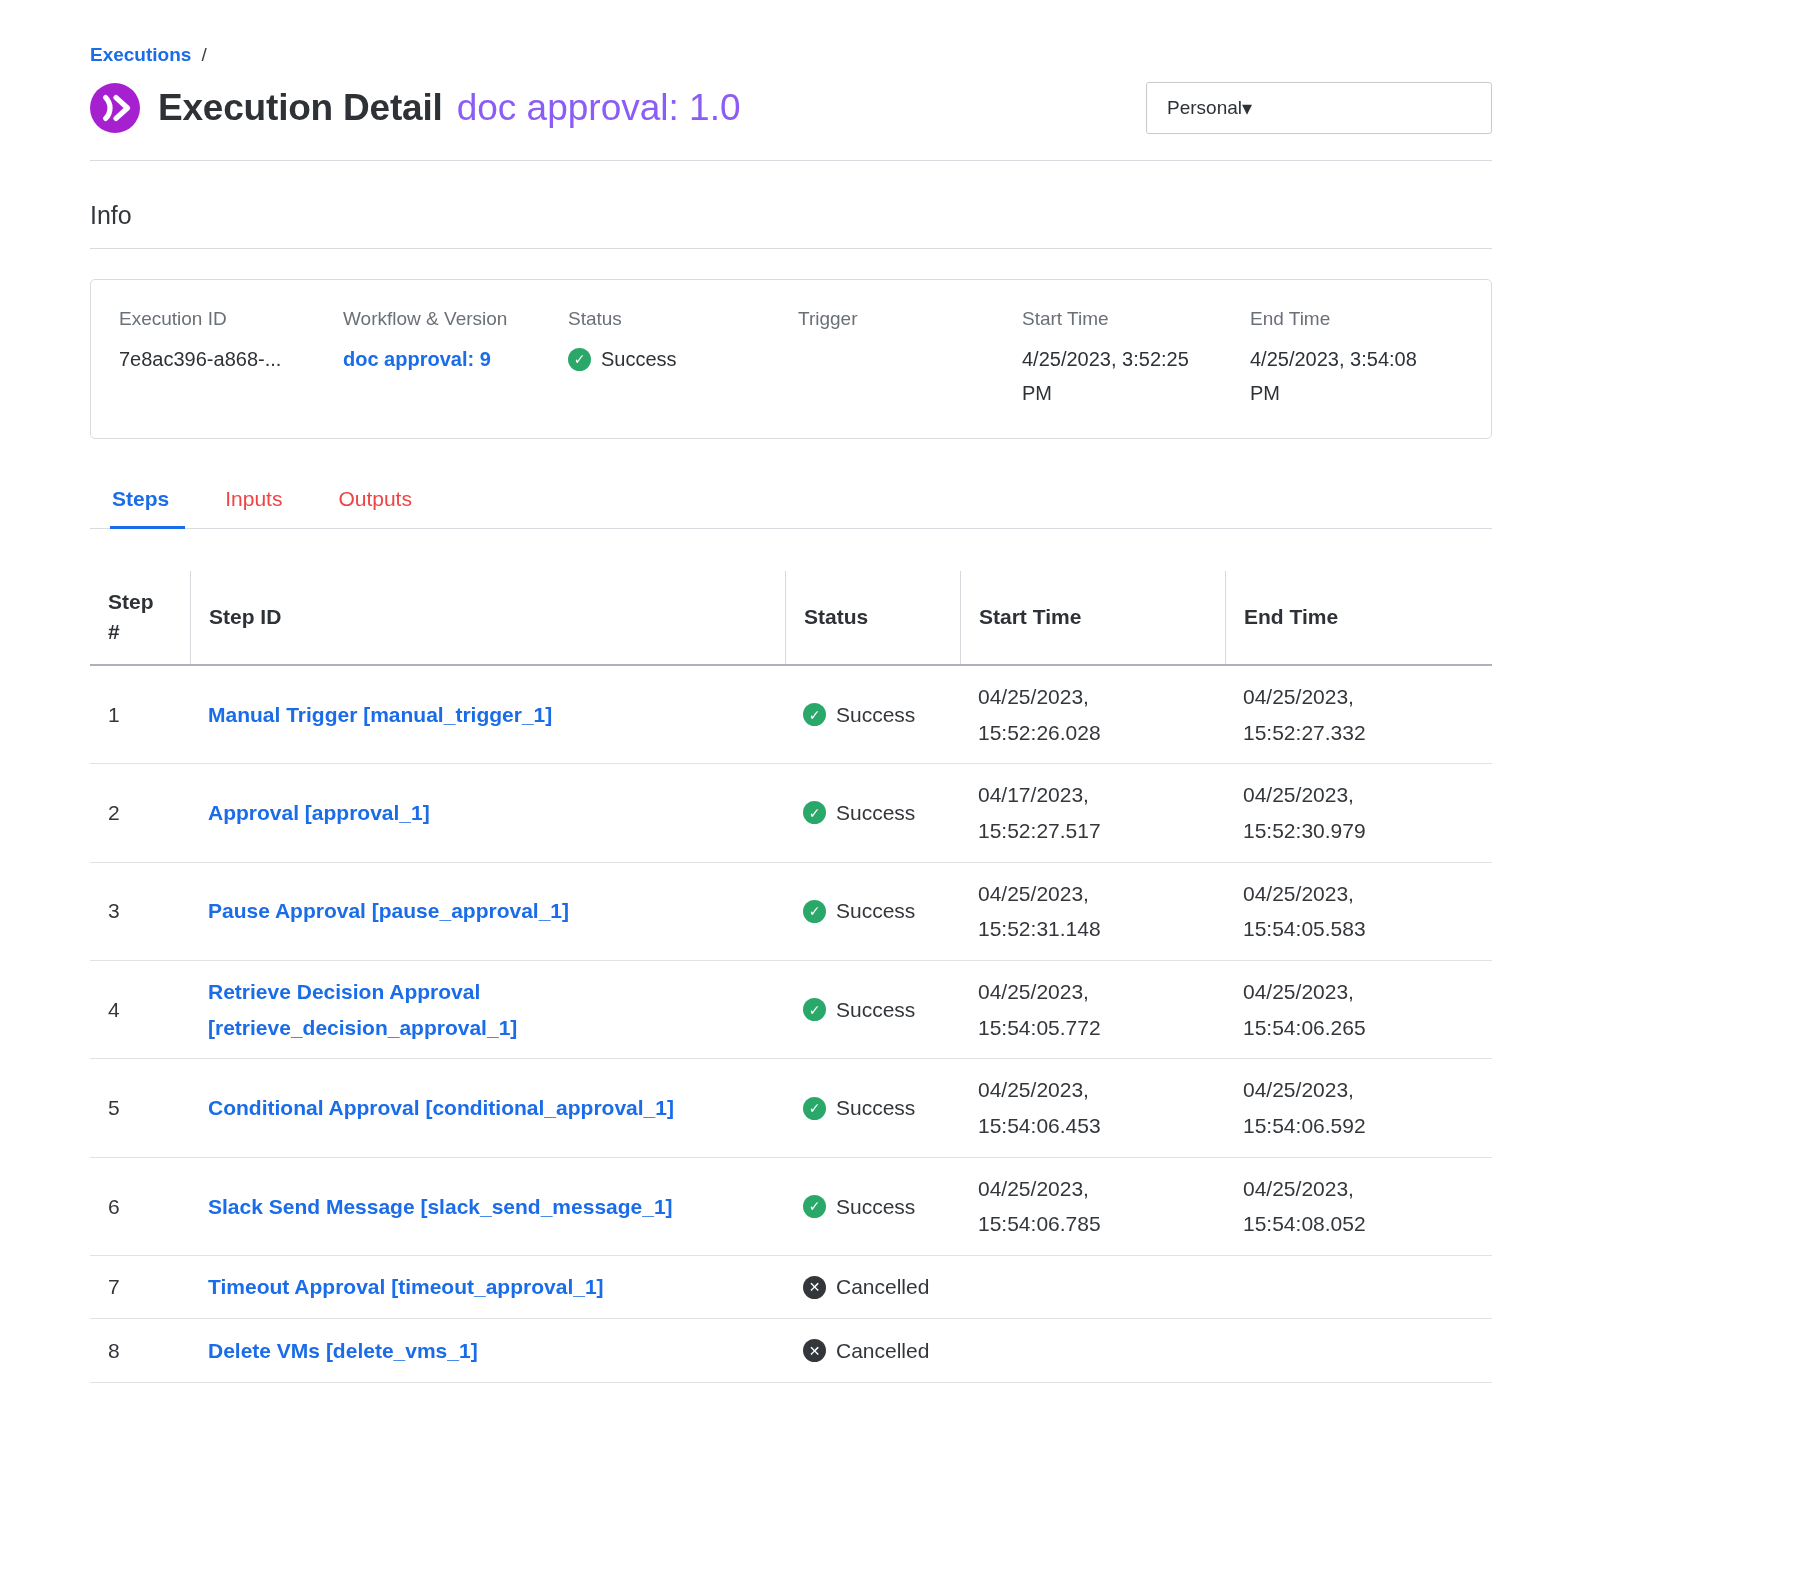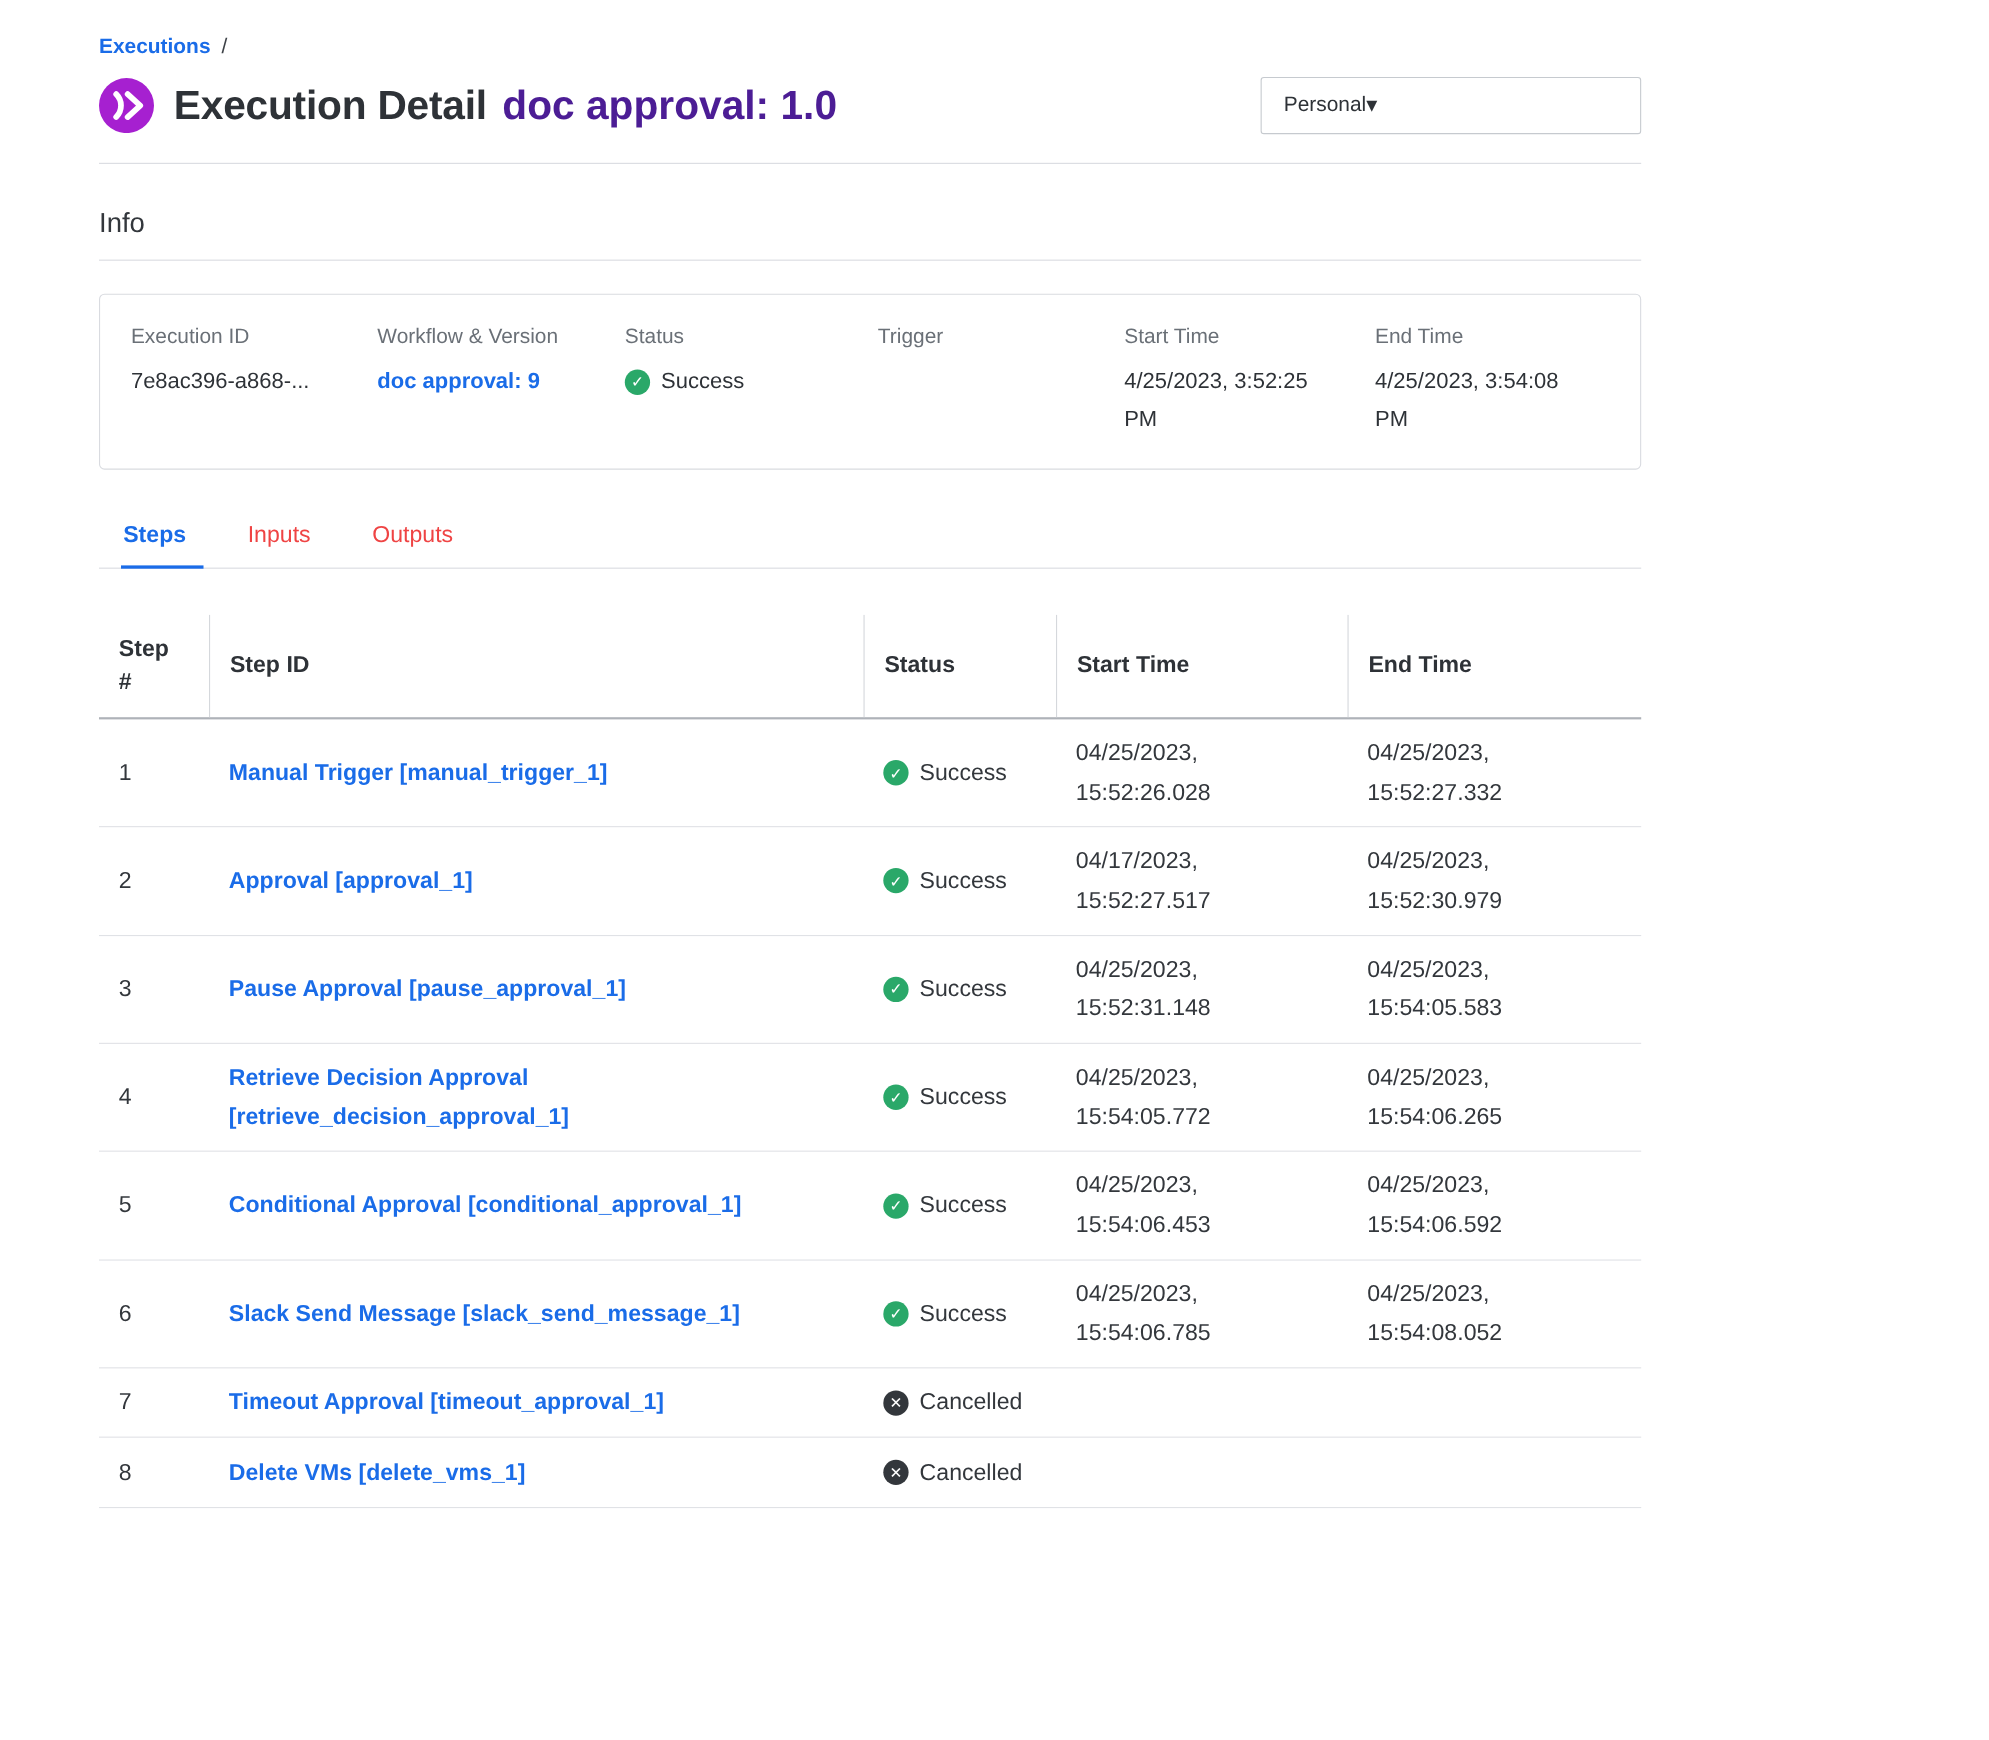--- a/index.html
+++ b/index.html
@@ -5,29 +5,29 @@
   * { margin:0; padding:0; box-sizing:border-box; }
   html,body { background:#ffffff; }
   body {
     width:1808px; min-height:1582px;
     font-family:"Liberation Sans","DejaVu Sans",sans-serif;
     color:#33373c;
   }
   .content { margin:0 90px; width:1402px; }
 
   
-  .breadcrumb { padding-top:32px; font-size:19px; display:flex; align-items:baseline; gap:10px; }
+  .breadcrumb { padding-top:44px; font-size:19px; display:flex; align-items:baseline; gap:10px; }
   .crumb-link { color:#1a6ce8; font-weight:700; cursor:pointer; text-decoration:none; }
   .crumb-sep { color:#3c4046; font-weight:400; }
 
   
   .title-row { display:flex; align-items:center; margin-top:16px; }
   .logo { width:50px; height:50px; flex:none; margin-right:18px; }
   .page-title { font-size:37px; font-weight:700; color:#2e3237; letter-spacing:-0.2px; }
-  .page-subtitle { font-size:37px; font-weight:700; color:#4c1d95; margin-left:14px; }
+  .page-subtitle { font-size:37px; font-weight:400; color:#8b5cf6; margin-left:14px; }
   .scope-dropdown {
     margin-left:auto; width:346px; height:52px;
     border:1px solid #c6cacf; border-radius:3px;
     display:flex; align-items:center; justify-content:flex-start;
     padding:0 20px; font-size:19px; color:#2e3237; cursor:pointer; background:#fff;
   }
   .caret { font-size:20px; color:#2e3237; line-height:1; }
 
   .divider { border:none; border-top:1px solid #d9dbe0; }
   .divider.after-title { margin-top:26px; }

